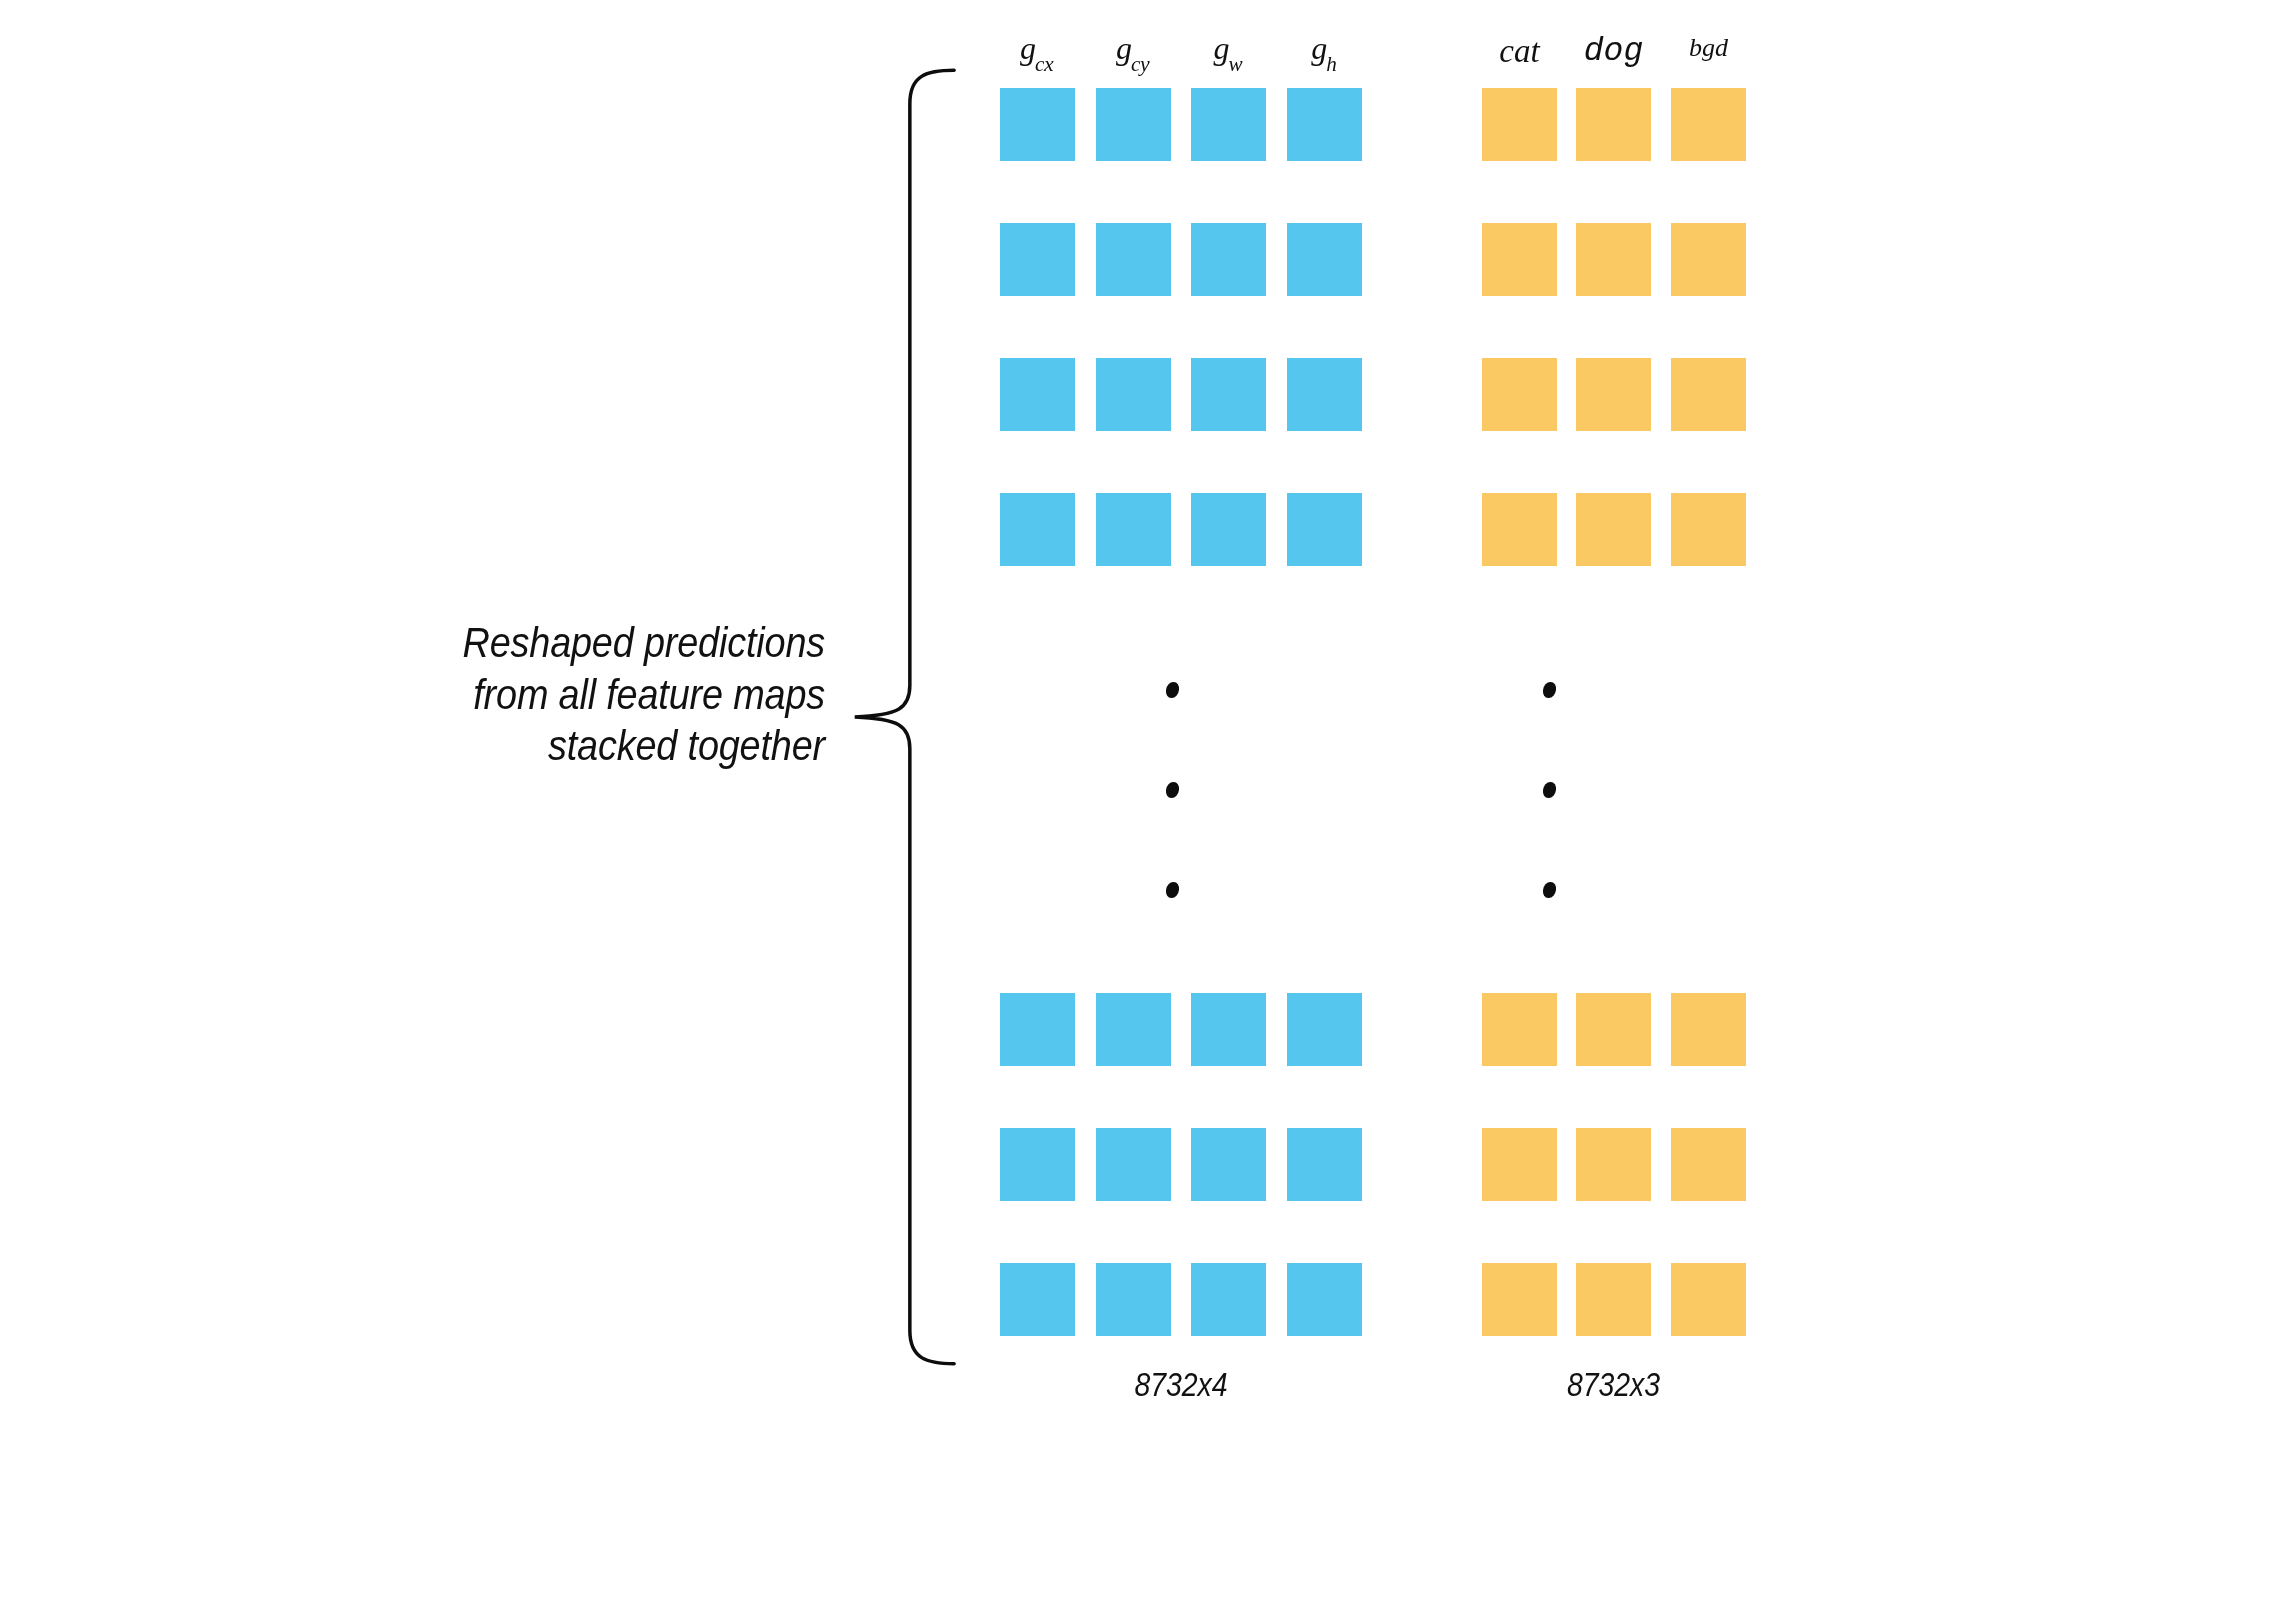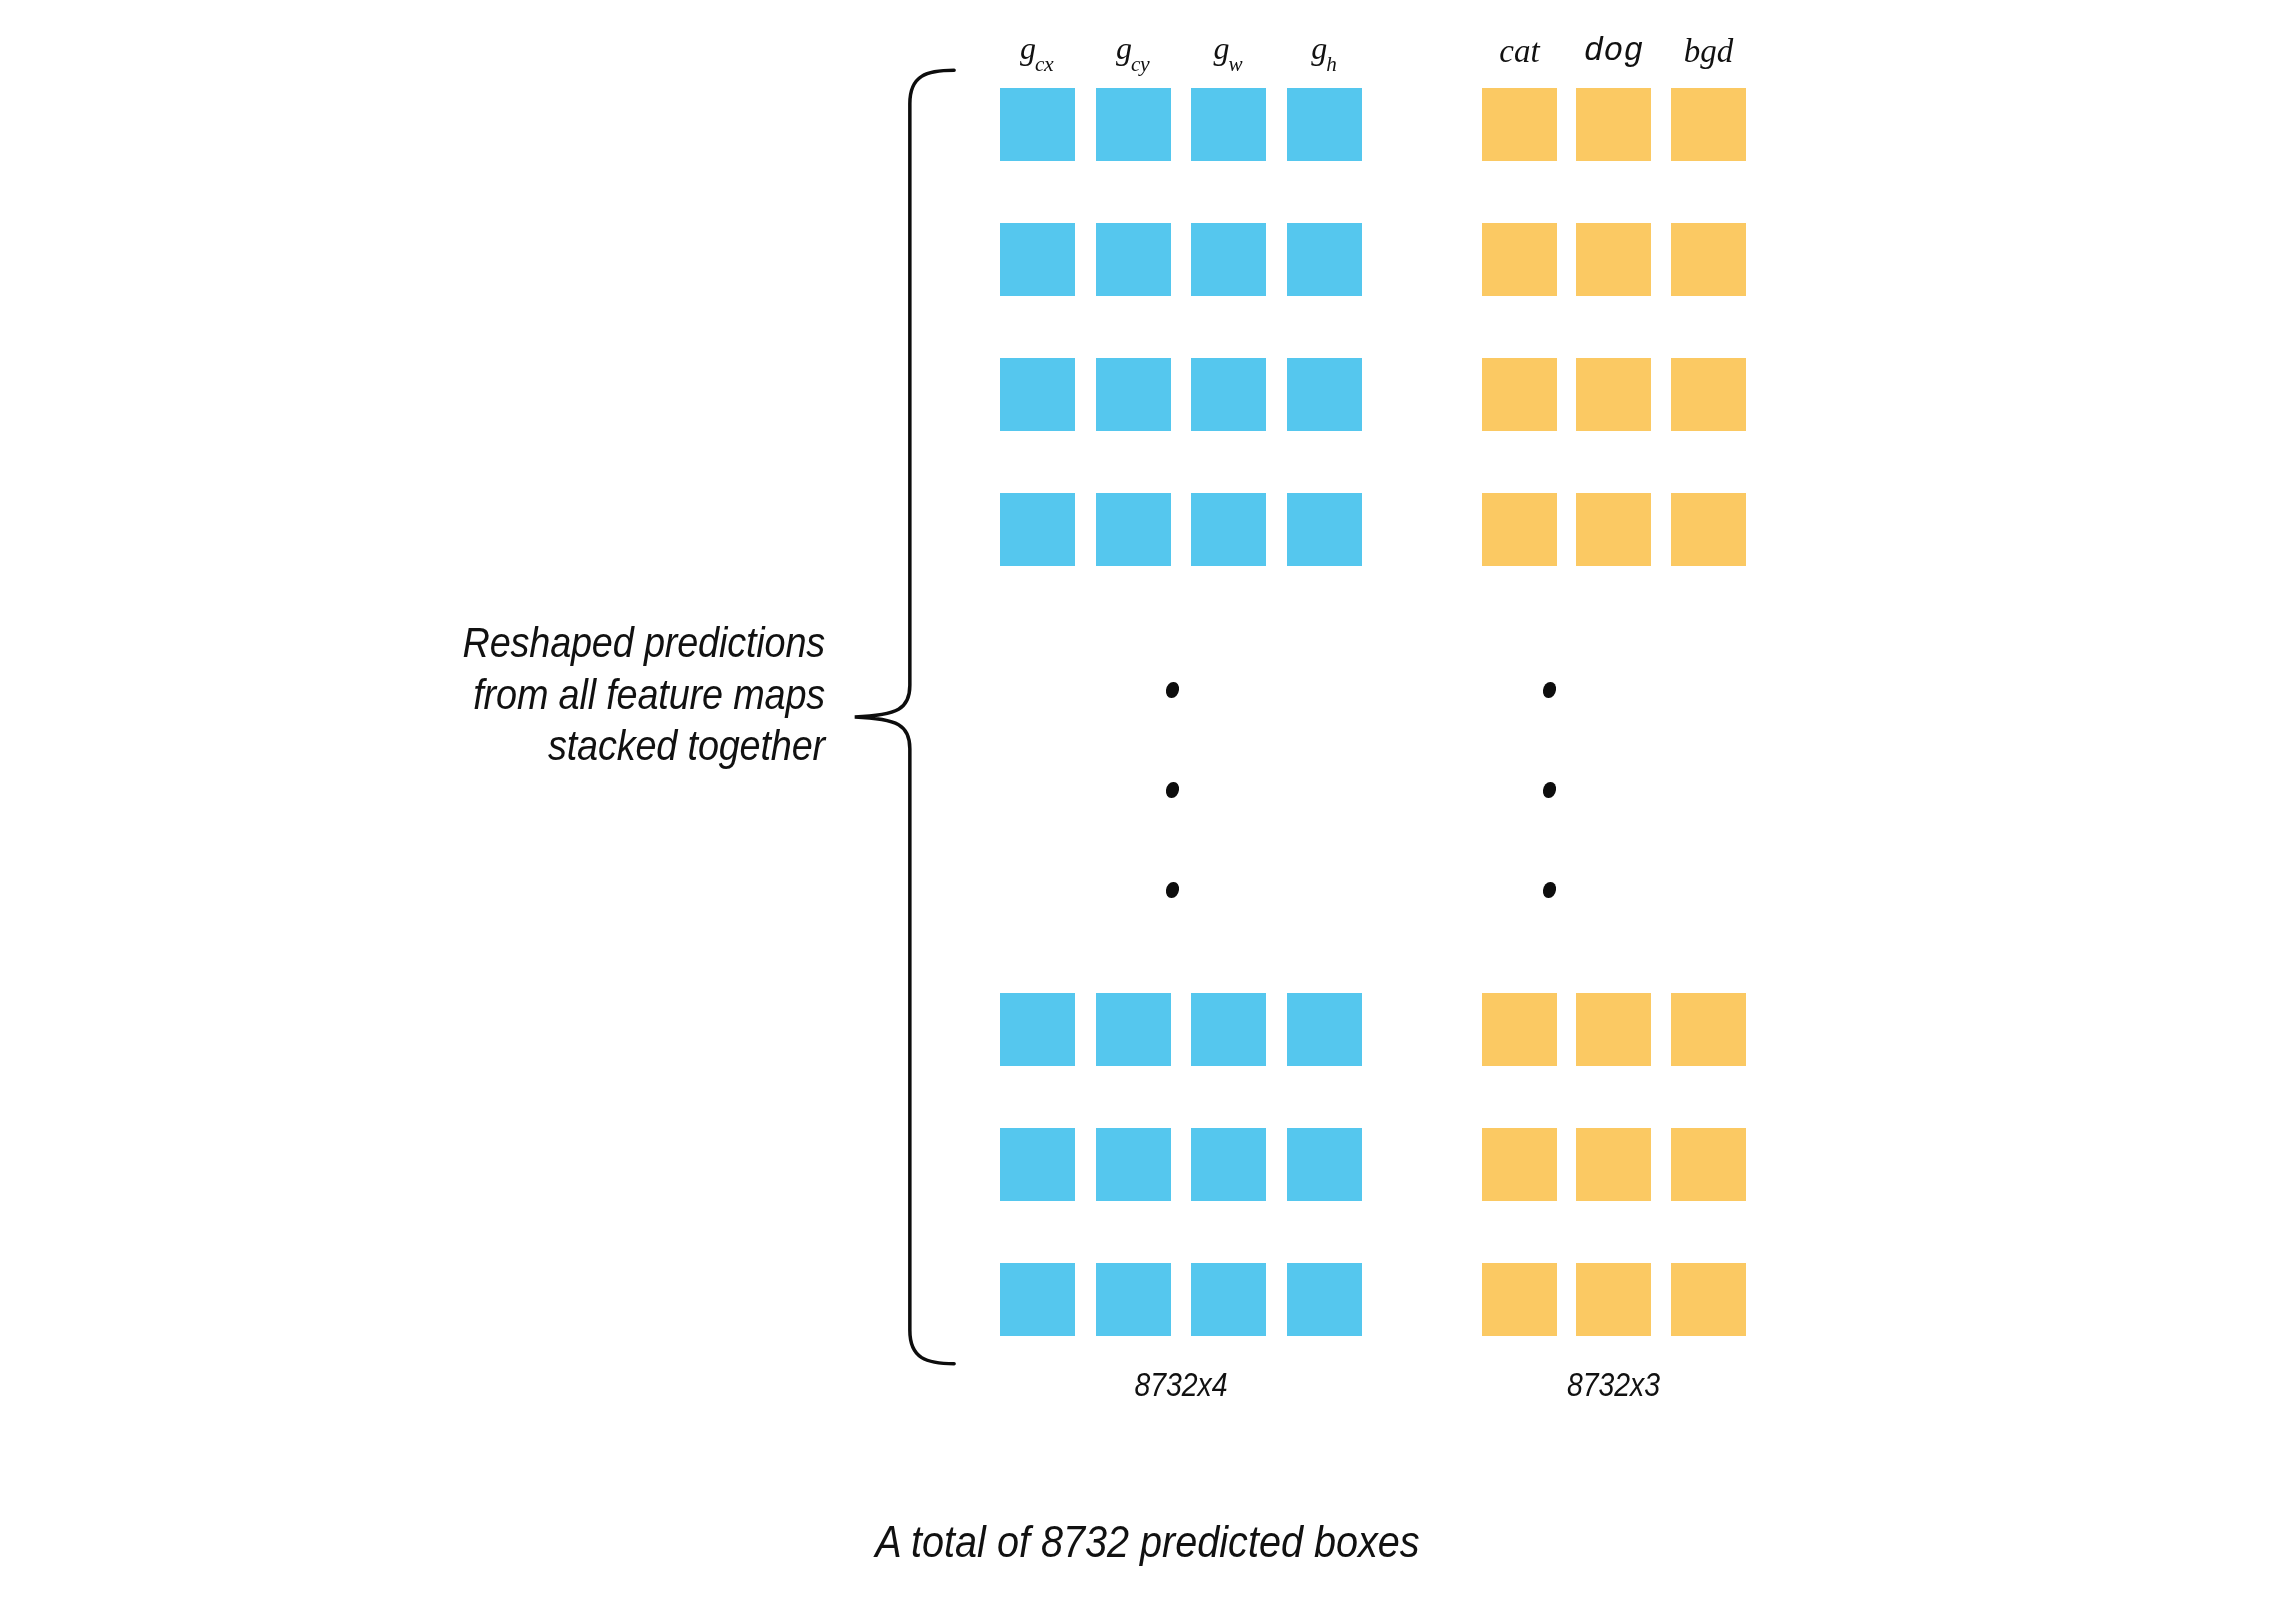--- a/index.html
+++ b/index.html
@@ -140,21 +140,21 @@
   <div class="col-label" style="left:1191px; top:32px; width:75px;">
     <span>g</span><span class="sub">w</span>
   </div>
 
   <div class="col-label" style="left:1287px; top:32px; width:75px;">
     <span>g</span><span class="sub">h</span>
   </div>
 
   <div class="col-label" style="left:1482px; top:35px; width:75px; font-size:33px;">cat</div>
   <div class="col-label" style="left:1576px; top:35px; width:75px; font-size:33px;font-family:Liberation Mono, monospace;">dog</div>
-  <div class="col-label" style="left:1671px; top:35px; width:75px; font-size:33px;">bgd</div>
+  <div class="col-label" style="left:1671px; top:35px; width:75px; font-size:26px;">bgd</div>
 
   <svg class="brace-svg" viewBox="0 0 170 1560" preserveAspectRatio="none">
     <path d="M 145 4
              C 112 4, 92 10, 92 44
              L 92 742
              C 92 770, 78 778, 26 780
              C 78 782, 92 790, 92 818
              L 92 1516
              C 92 1550, 112 1556, 145 1556"></path>
   </svg>
@@ -232,18 +232,15 @@
   <div class="dot" style="left:1166px; top:782px;"></div>
   <div class="dot" style="left:1166px; top:882px;"></div>
 
   <div class="dot" style="left:1543px; top:682px;"></div>
   <div class="dot" style="left:1543px; top:782px;"></div>
   <div class="dot" style="left:1543px; top:882px;"></div>
 
   <div class="dim-label" style="left:1000px; top:1366px; width:362px;">8732x4</div>
   <div class="dim-label" style="left:1482px; top:1366px; width:263px;">8732x3</div>
 
-  <div class="total-caption">
-    <span>A total of 8732 predicted boxes</span>
-  </div>
 
 </div>
 
 
 </body></html>

